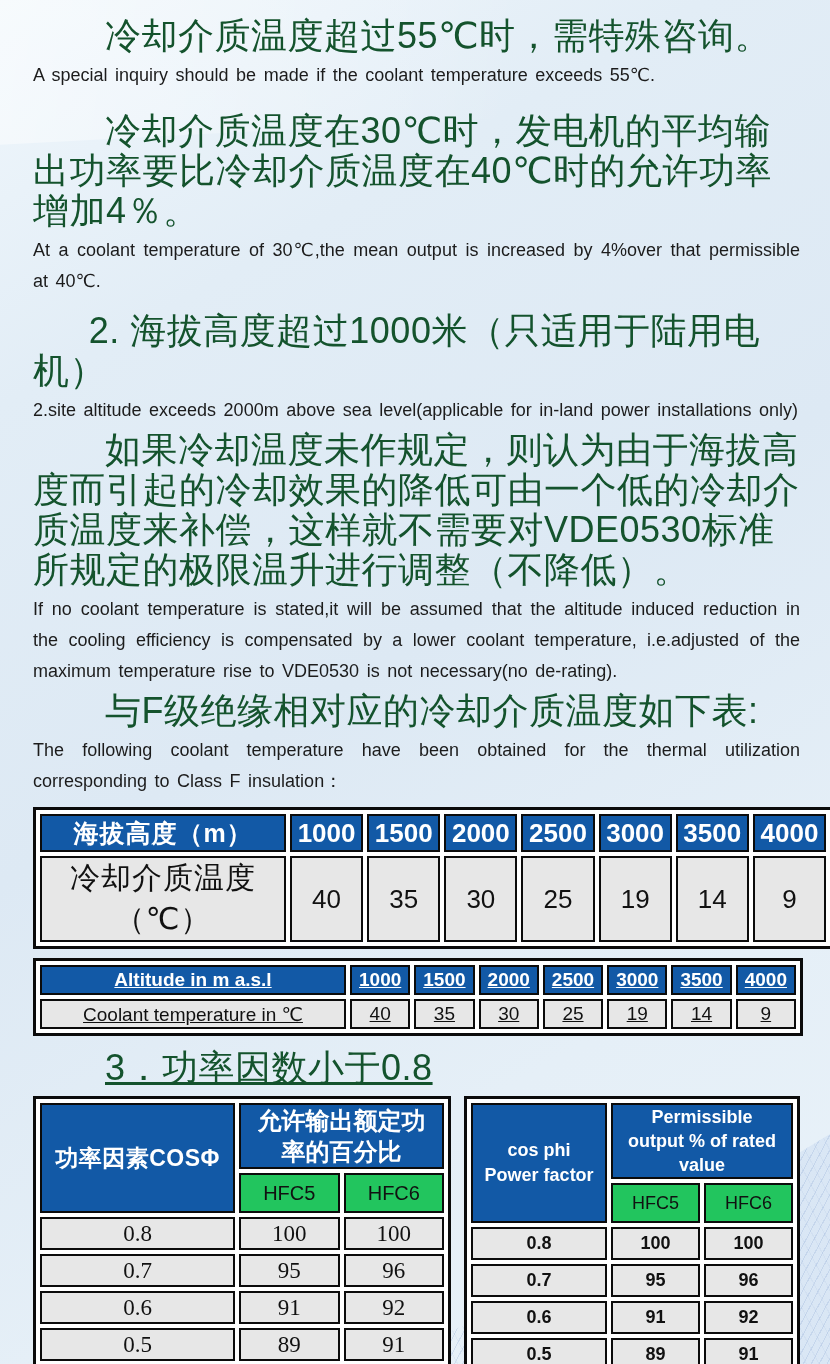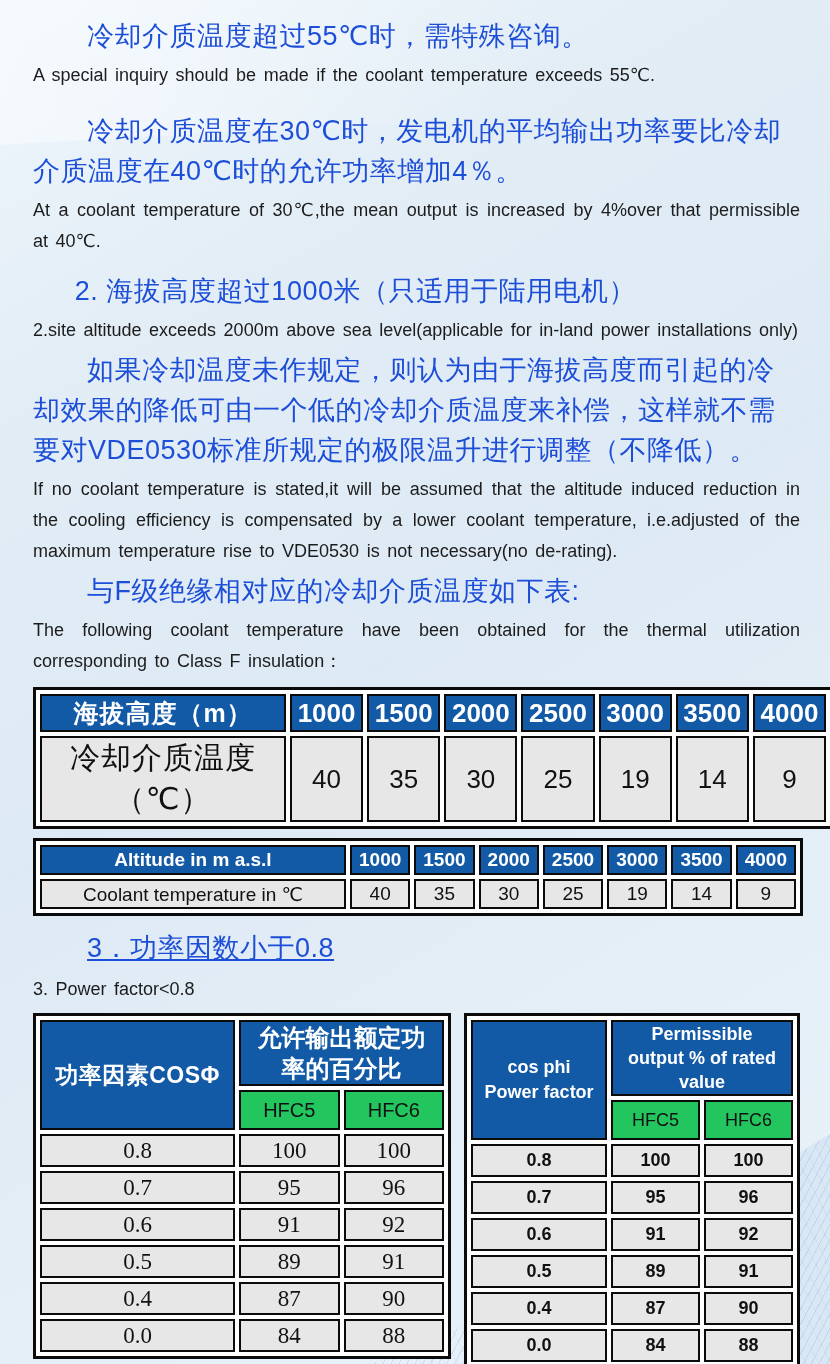--- a/index.html
+++ b/index.html
@@ -31,24 +31,24 @@
   }
   .corner-edge {
     position: absolute; right: 0; bottom: 0; width: 330px; height: 150px;
     background: linear-gradient(118deg, rgba(255,255,255,0) 46%, rgba(255,255,255,0.9) 49%, rgba(178,200,230,0.55) 52%, rgba(255,255,255,0) 60%);
     pointer-events: none;
   }
 
   .page { position: relative; padding: 16px 30px 0 33px; }
 
   .zh {
-    font-size: 27px;
+    font-size: 36px;
     line-height: 40px;
     letter-spacing: 0.5px;
-    color: #1d4ed8;
+    color: #14532d;
   }
   .zh.indent2 { text-indent: 2em; }
   .zh.indent15 { text-indent: 1.55em; }
   .en {
     font-size: 18px;
     line-height: 31px;
     text-align: justify;
     word-spacing: 2.5px;
     color: #1c1c1c;
   }
@@ -77,21 +77,21 @@
   .t1 { width: 800px; margin-top: 10px; }
   .t1 td { height: 38px; }
   .t1 tr:last-child td { height: 42px; }
   .t1 .lbl { width: 246px; font-size: 25px; font-weight: bold; letter-spacing: 1px; }
   .t1 .num-h { font-size: 26px; font-weight: bold; }
   .t1 .num { font-size: 26px; font-family: "Liberation Sans", sans-serif; }
   .t1 tr:last-child .lbl { font-weight: normal; font-size: 30px; }
 
   
   .t2 { width: 770px; margin-top: 9px; }
-  .t2 td { height: 30px; }
+  .t2 td { height: 30px; text-decoration: underline; }
   .t2 .lbl { width: 306px; font-size: 19px; }
   .t2 .c-blue.lbl { font-weight: bold; }
   .t2 .num-h { font-size: 19px; font-weight: bold; }
   .t2 .num { font-size: 19px; }
 
   
   .pf-row { display: flex; align-items: flex-start; gap: 13px; margin-top: 8px; }
   .t3 { width: 427px; }
   .t3 .lbl { width: 195px; font-size: 23px; font-weight: bold; letter-spacing: 0.5px; }
   .t3 .grp { height: 64px; font-size: 24px; font-weight: bold; line-height: 31px; padding: 0 14px; }
@@ -172,21 +172,20 @@
       <td class="c-gray num">30</td>
       <td class="c-gray num">25</td>
       <td class="c-gray num">19</td>
       <td class="c-gray num">14</td>
       <td class="c-gray num">9</td>
     </tr>
   </tbody>
     </table>
 
   <p class="zh indent2 mt-m" style="margin-top:12px;text-decoration:underline;">3．功率因数小于0.8</p>
-  <p class="en" style="margin-top:6px; font-size:18px;">3. Power factor&lt;0.8</p>
 
   <div class="pf-row">
 
     <table class="t3">
       <tbody>
           <tr>
         <td rowspan="2" class="c-blue lbl">功率因素COSΦ</td>
         <td colspan="2" class="c-blue grp">允许输出额定功率的百分比</td>
       </tr>
       <tr>

